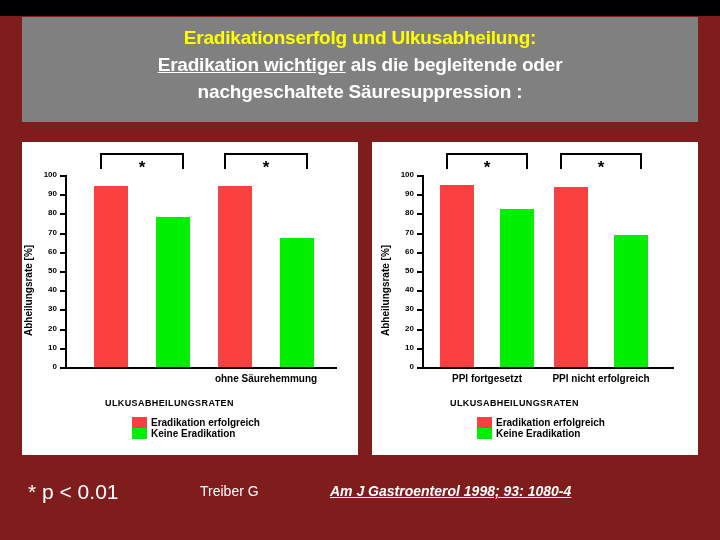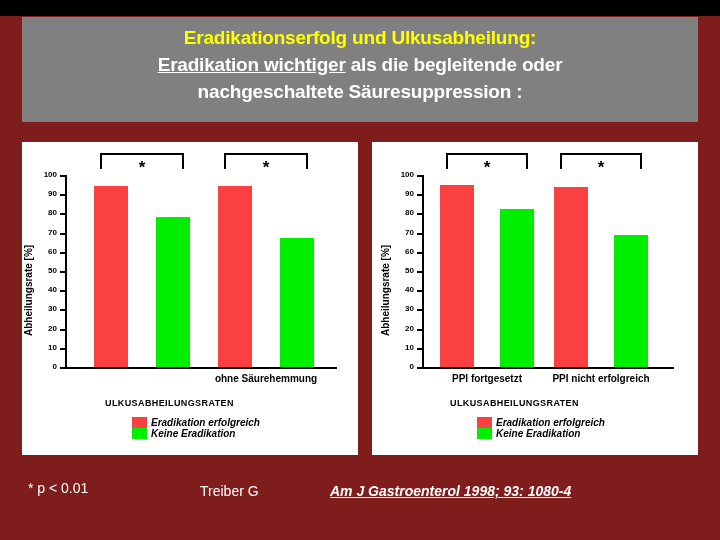--- a/index.html
+++ b/index.html
@@ -174,21 +174,20 @@
     letter-spacing: 0.4px;
     white-space: nowrap;
   }
   .legend-rows {
     position: absolute;
   }
   .legend-row {
     display: flex;
     align-items: center;
     height: 11px;
-    font-style: italic;
   }
   .legend-swatch {
     width: 15px;
     height: 11px;
     margin-right: 4px;
     flex: 0 0 auto;
   }
   .legend-text {
     font-size: 10px;
     font-weight: bold;
@@ -202,21 +201,21 @@
     position: absolute;
     left: 0;
     top: 480px;
     width: 720px;
     height: 30px;
     color: #ffffff;
   }
   .footer-p {
     position: absolute;
     left: 28px; top: 0;
-    font-size: 14px;
+    font-size: 21px;
     text-align: right;
   }
   .footer-author {
     position: absolute;
     left: 200px; top: 3px;
     font-size: 14px;
   }
   .footer-ref {
     position: absolute;
     left: 330px; top: 3px;

